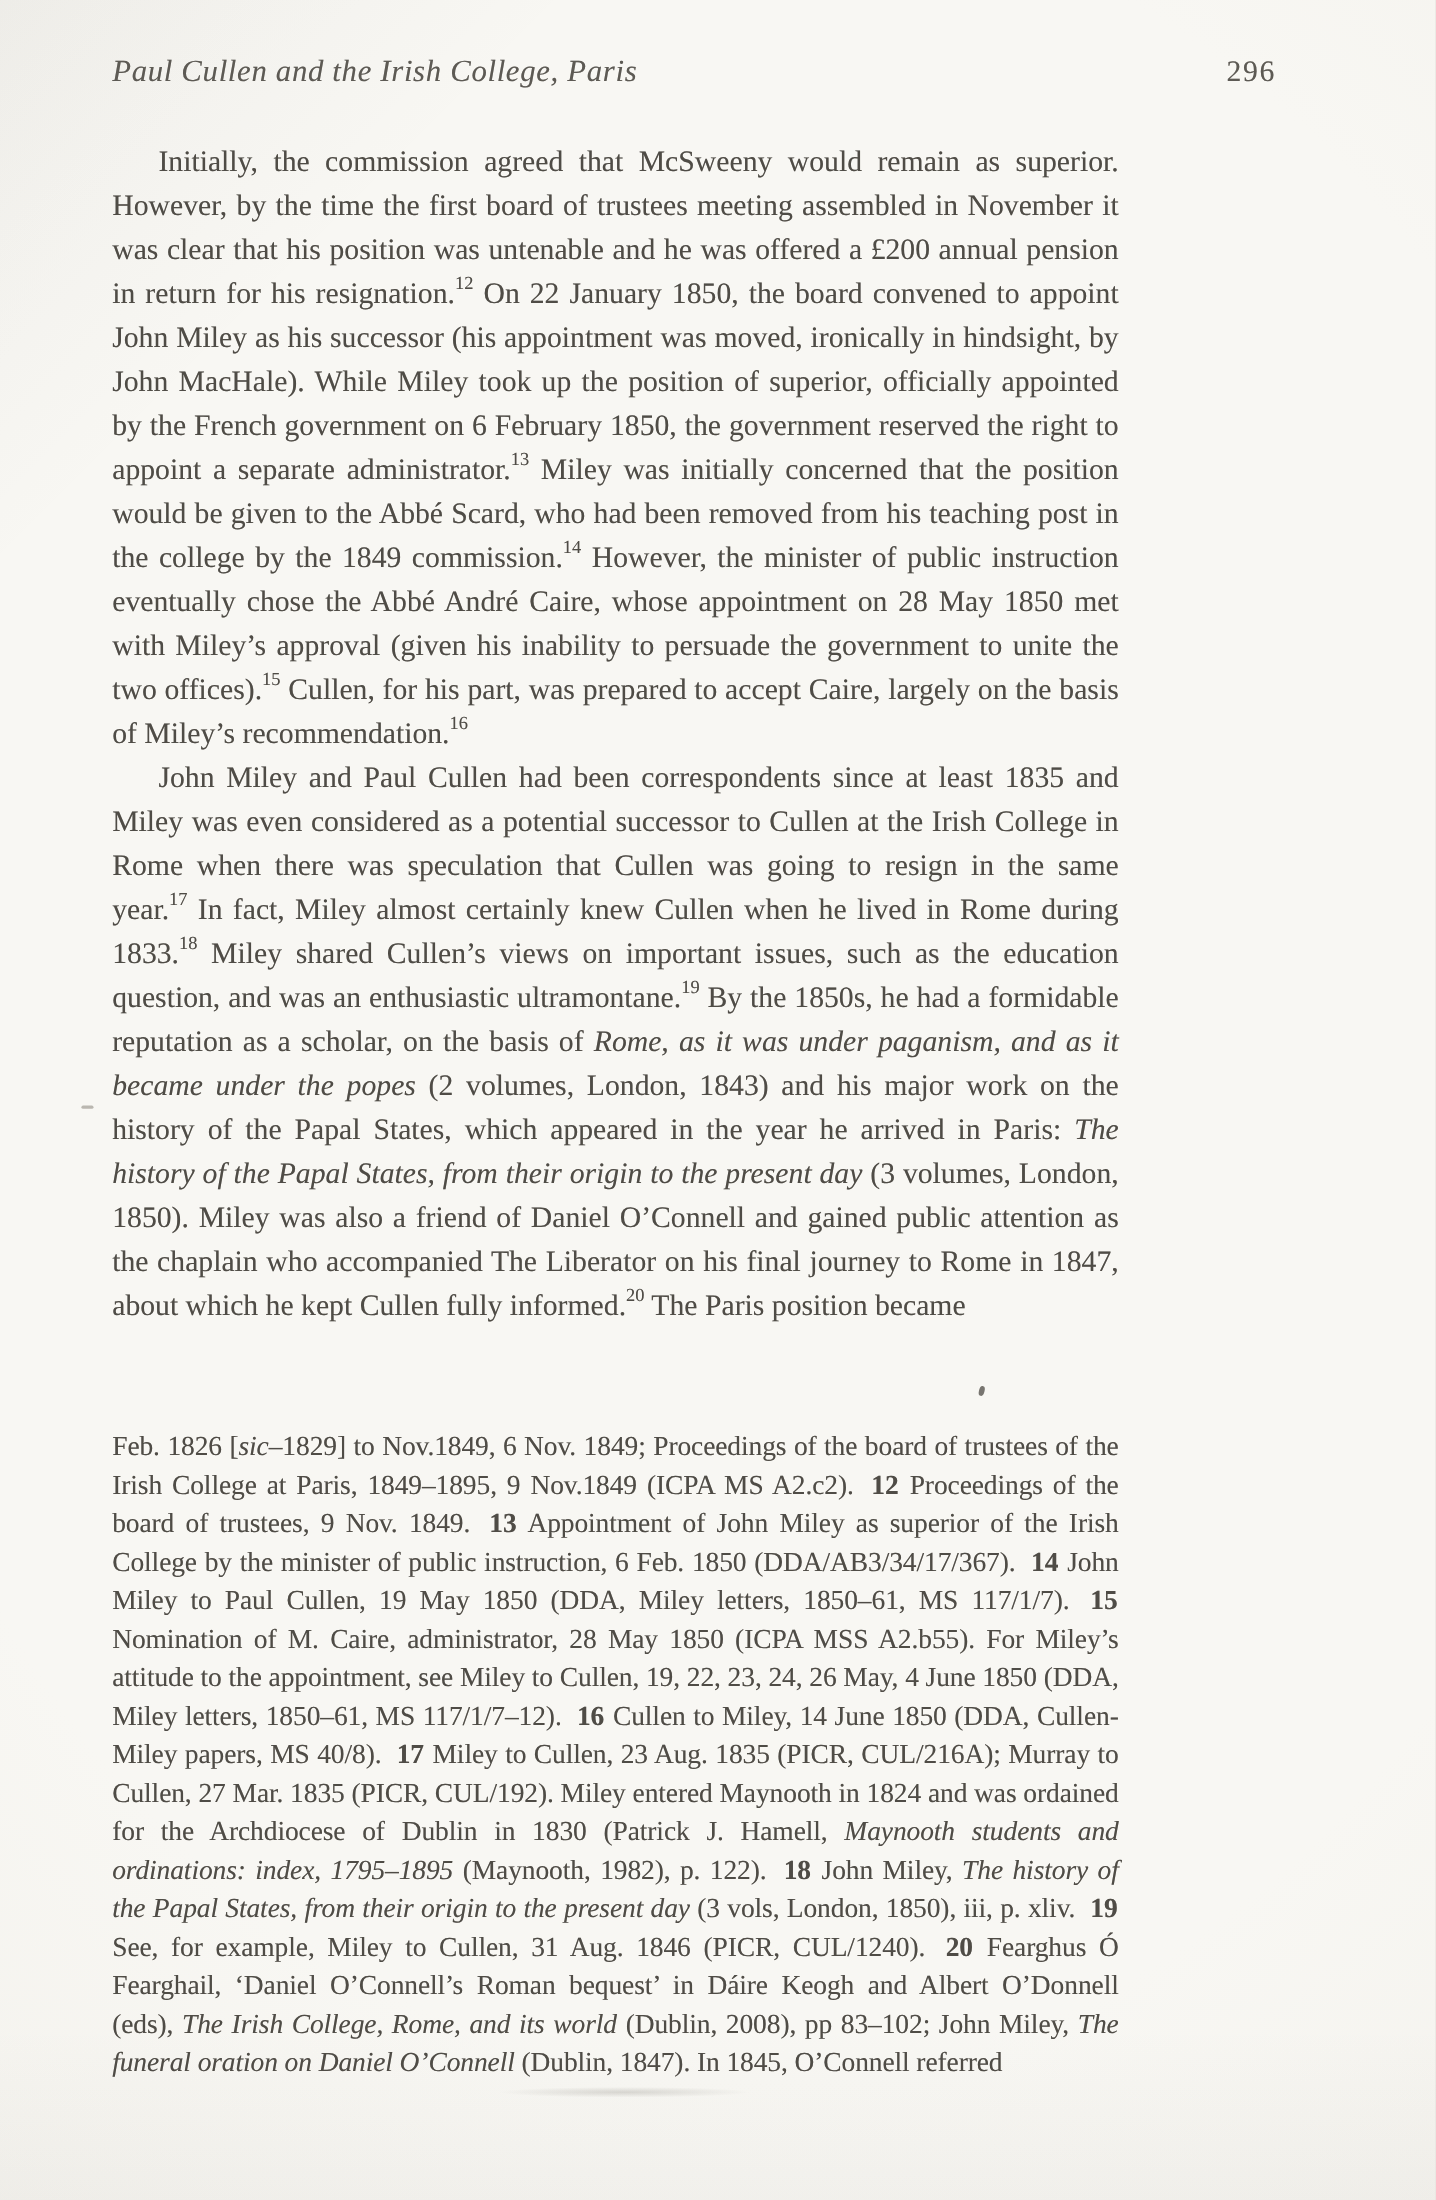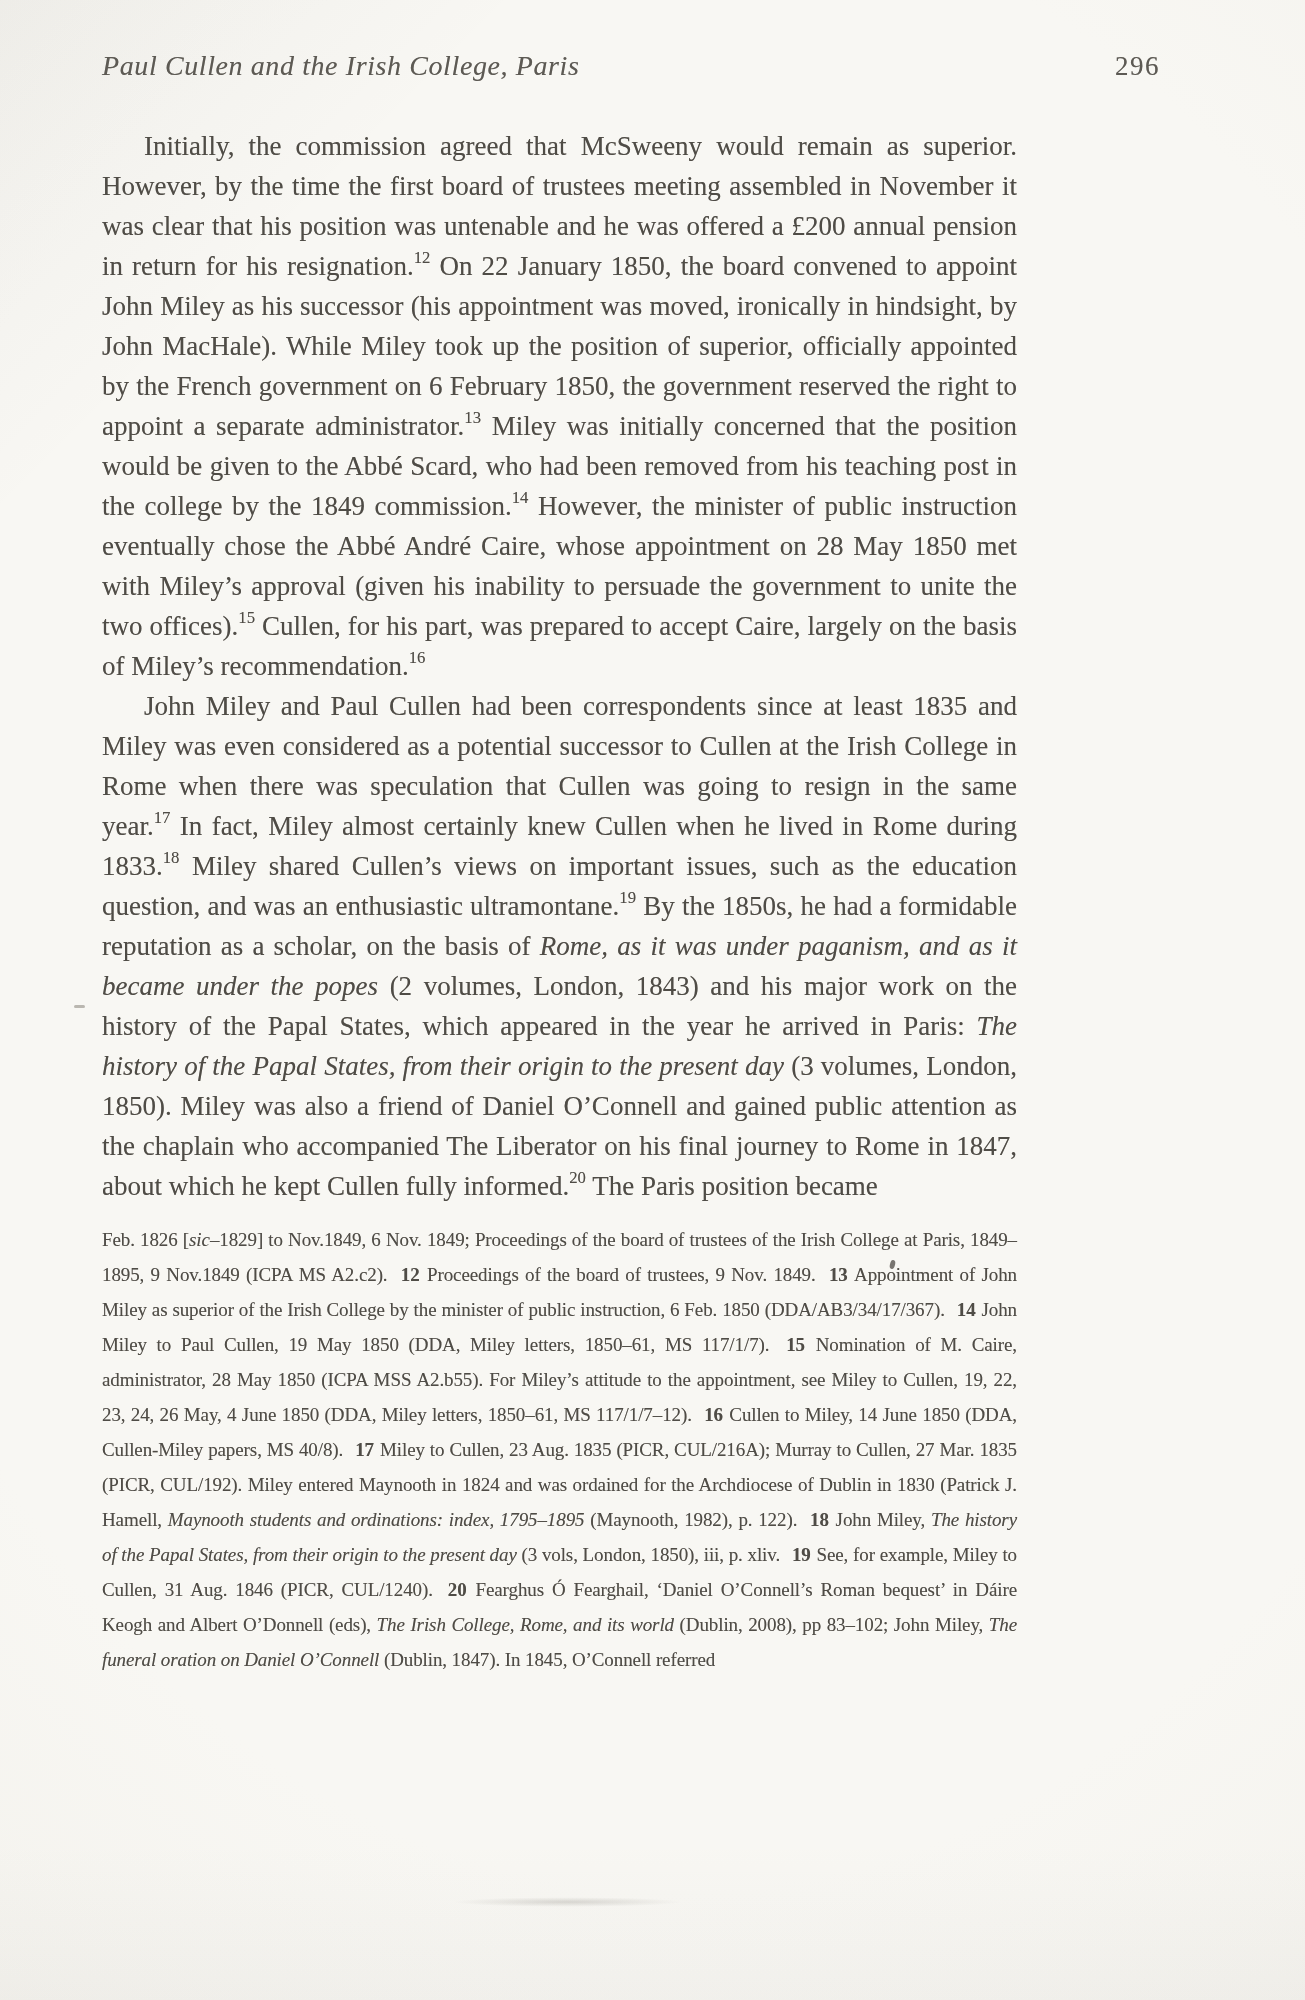--- a/index.html
+++ b/index.html
@@ -48,24 +48,24 @@
     line-height: 40px;
     text-align: justify;
     text-shadow: 0 0 0.5px rgba(79,76,70,0.4);
   }
   .para {
     margin: 0;
     text-indent: 42px;
   }
   .footnotes {
     position: absolute;
-    top: 1222px;
+    top: 1298px;
     left: 102px;
     width: 915px;
-    font-size: 19px;
+    font-size: 25px;
     line-height: 35px;
     text-align: justify;
     letter-spacing: -0.1px;
     text-shadow: 0 0 0.5px rgba(79,76,70,0.4);
   }
   .fn-para { margin: 0; }
   .it { font-style: italic; }
   .bd { font-weight: bold; }
   .footnotes .bd { padding-left: 7px; padding-right: 1px; }
   sup.sup {

